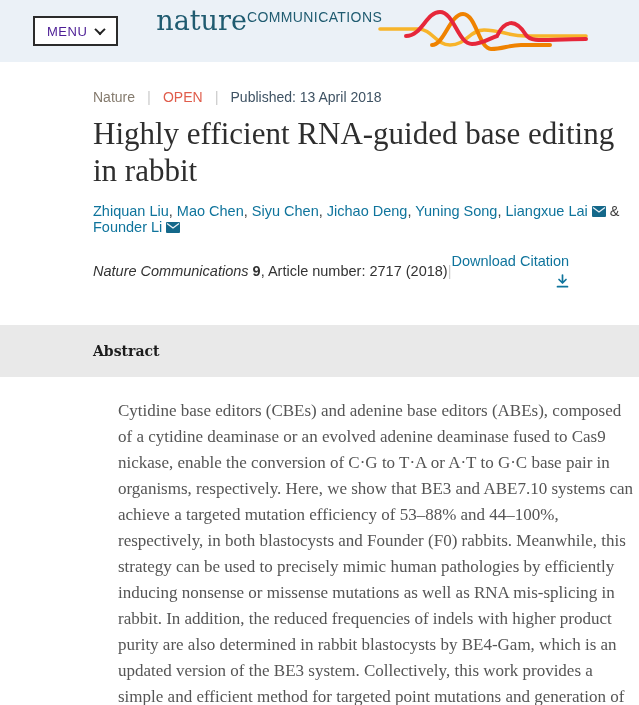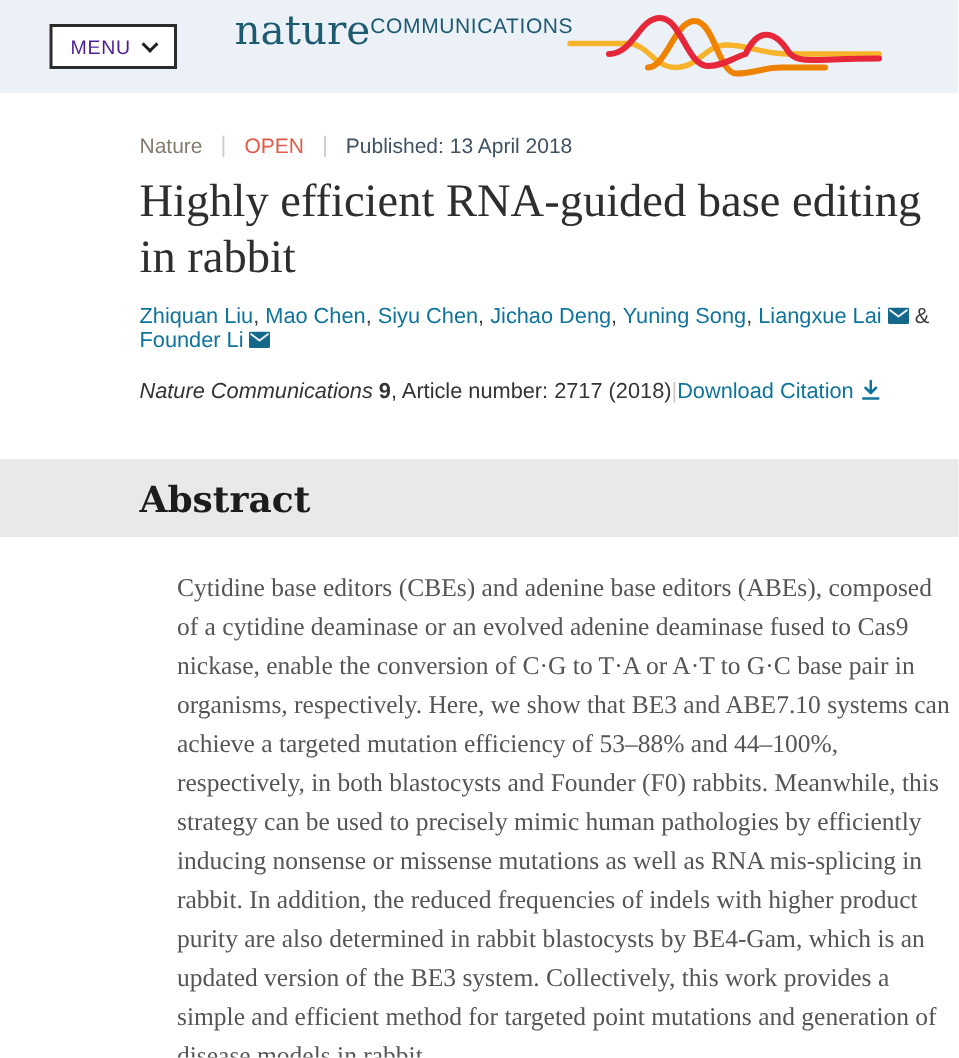--- a/index.html
+++ b/index.html
@@ -35,26 +35,26 @@
   .authors-row{margin:14px 0 0 93px;font-size:14.5px;color:#3c3c3c;}
   .author-link{color:var(--link-teal);text-decoration:none;}
   .author-sep{color:#3c3c3c;}
   .email-icon-svg{margin-left:4px;vertical-align:-1px;}
   .citation-row{margin:18px 0 0 93px;display:flex;align-items:center;
     font-size:14.5px;color:#333;}
   .journal-name{font-style:italic;}
   .journal-volume{font-weight:bold;}
   .citation-divider{color:var(--divider-gray);}
   .download-link{color:var(--link-teal);text-decoration:none;display:inline-flex;
-    align-items:flex-start;gap:5px;}
+    align-items:flex-end;gap:5px;flex-direction:column;}
   
   .abstract-band{margin-top:37px;height:52px;background:var(--band-gray);
     display:flex;align-items:center;}
   .abstract-heading{margin-left:93px;font-family:"DejaVu Serif",serif;
-    font-size:24px;font-weight:bold;color:#1c1c1c;}
+    font-size:14px;font-weight:bold;color:#1c1c1c;}
   .abstract-body{margin:21px 3px 0 118px;font-family:"Liberation Serif","DejaVu Serif",serif;
     font-size:17px;line-height:26px;color:var(--body-text);text-align:left;}
 </style>
 </head>
 <body>
 
 <header class="site-header">
   <button class="menu-button">
     <span>MENU</span>
     <span class="chevron"></span>

